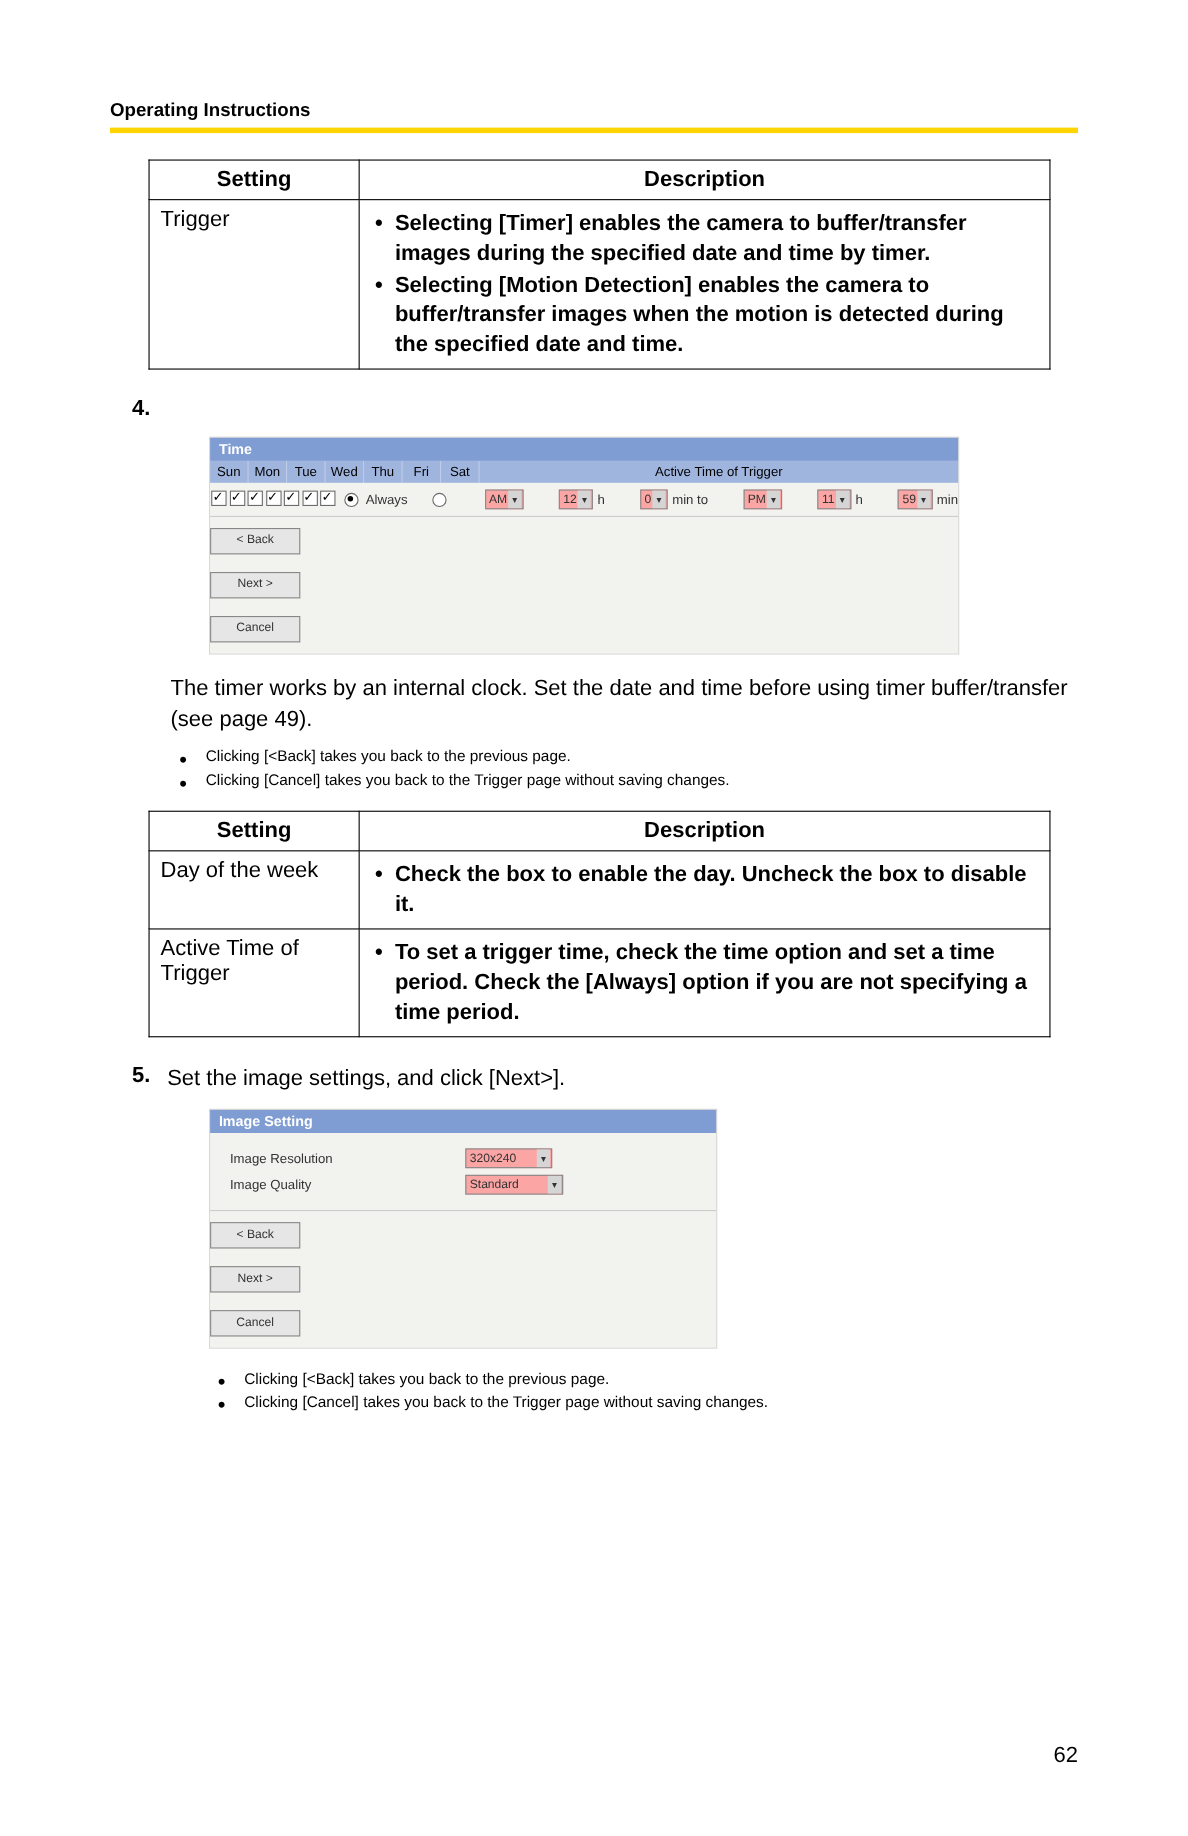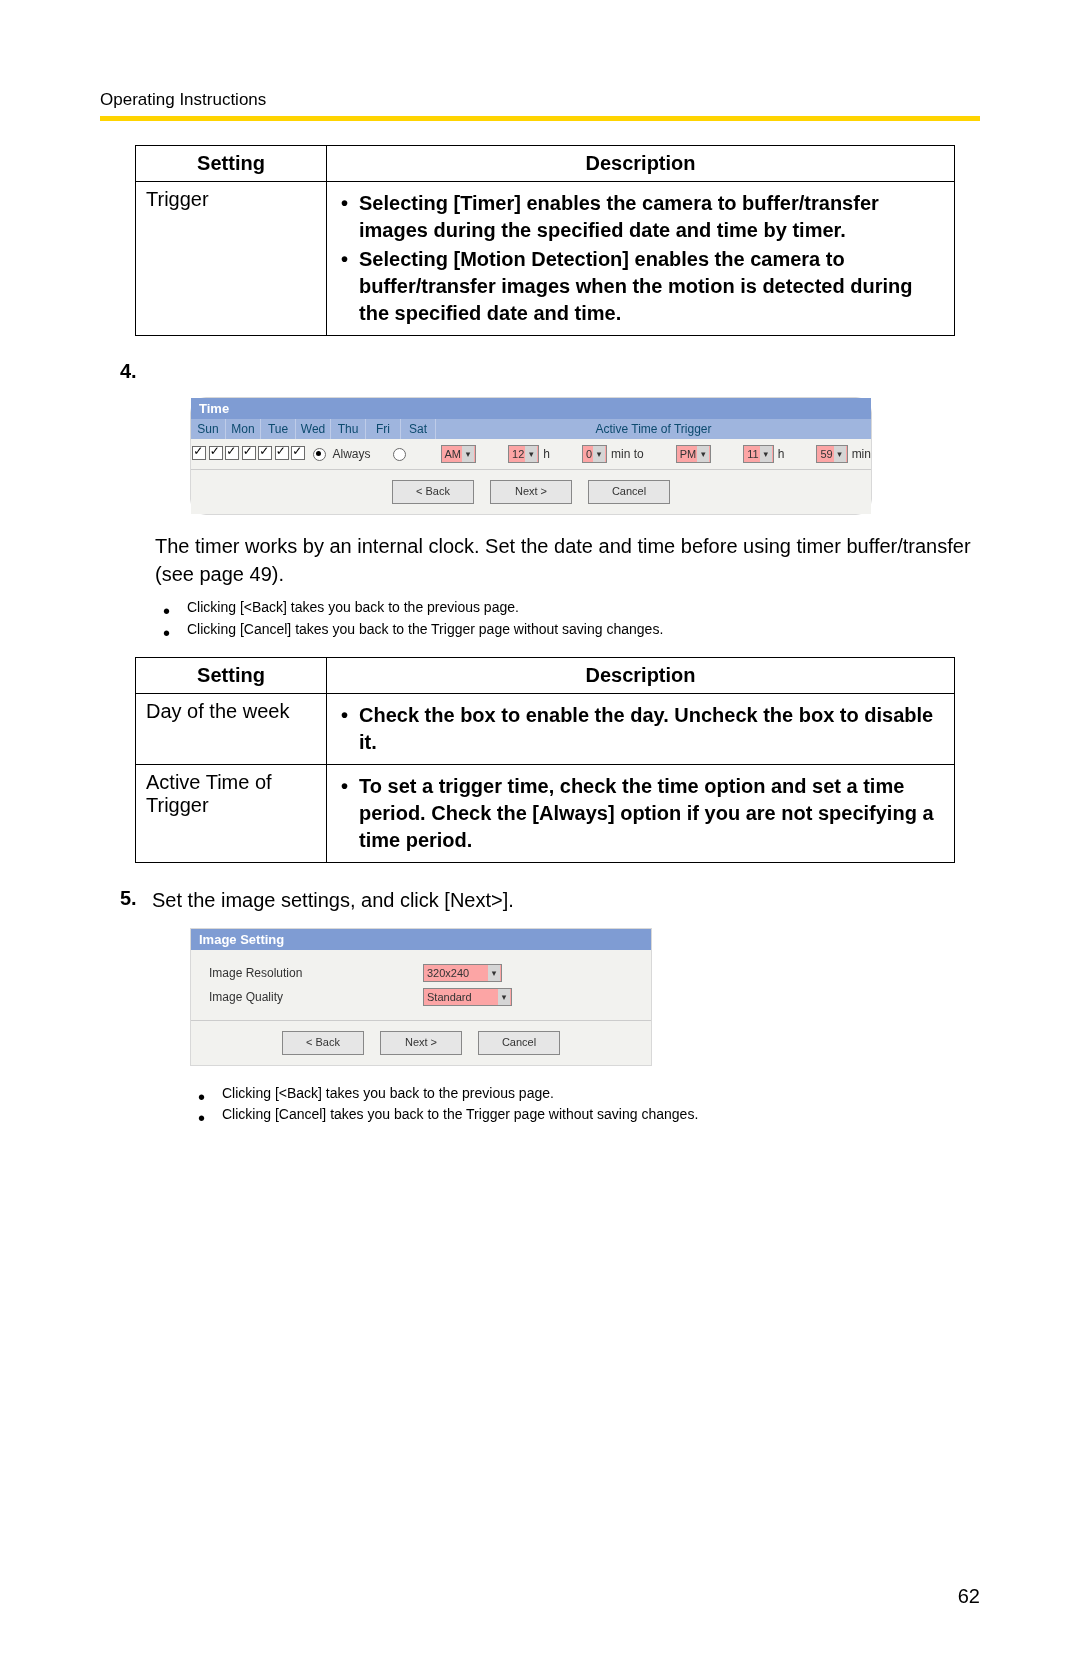--- a/index.html
+++ b/index.html
@@ -12,20 +12,21 @@
   .page {
     width: 1080px;
     height: 1669px;
     position: relative;
     box-sizing: border-box;
     padding: 90px 100px 50px 100px;
   }
   .header-text {
     font-size: 17px;
     margin-bottom: 6px;
+    font-weight: bold;
   }
   .yellow-rule {
     height: 5px;
     background: #ffd400;
     margin-bottom: 24px;
   }
   table.desc {
     border-collapse: collapse;
     width: 820px;
     margin: 0 0 24px 35px;
@@ -66,25 +67,25 @@
     background: #f2f2ef;
     border: 1px solid #d8d8d8;
   }
   .dlg-title {
     background: #7f9cd3;
     color: #fff;
     font-weight: bold;
     padding: 3px 8px;
     font-size: 13px;
   }
-  .time-dlg { width: 680px; border-radius: 16px; }
+  .time-dlg { width: 680px; }
   .time-header-row {
     display: flex;
     background: #9fb5de;
-    color: #0c4a6e;
+    color: #000000;
     font-size: 12px;
   }
   .time-header-row .daycell {
     width: 34px;
     text-align: center;
     padding: 3px 0;
     border-right: 1px solid #bfcce8;
   }
   .time-header-row .active-label {
     flex: 1;
@@ -165,20 +166,21 @@
     flex-wrap: nowrap;
     white-space: nowrap;
   }
   .btnrow {
     display: flex;
     justify-content: center;
     gap: 16px;
     padding: 10px 0;
     background: #f2f2ef;
     border-top: 1px solid #ccc;
+    flex-direction: column;
   }
   .btn {
     width: 80px;
     height: 22px;
     font-size: 11px;
     border: 1px solid #888;
     background: #e6e6e6;
     text-align: center;
     line-height: 20px;
   }

